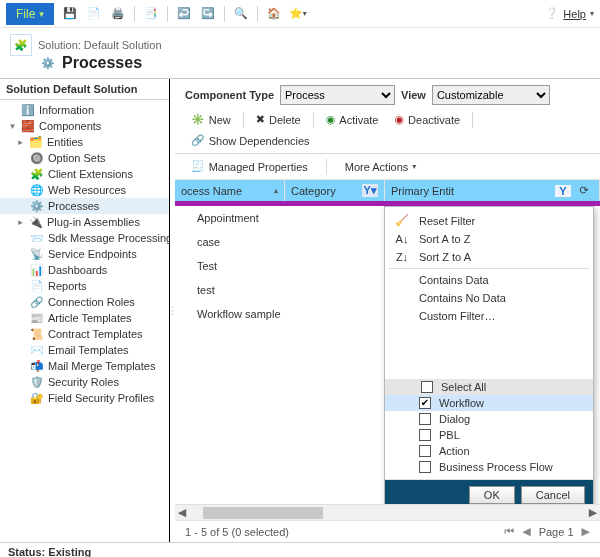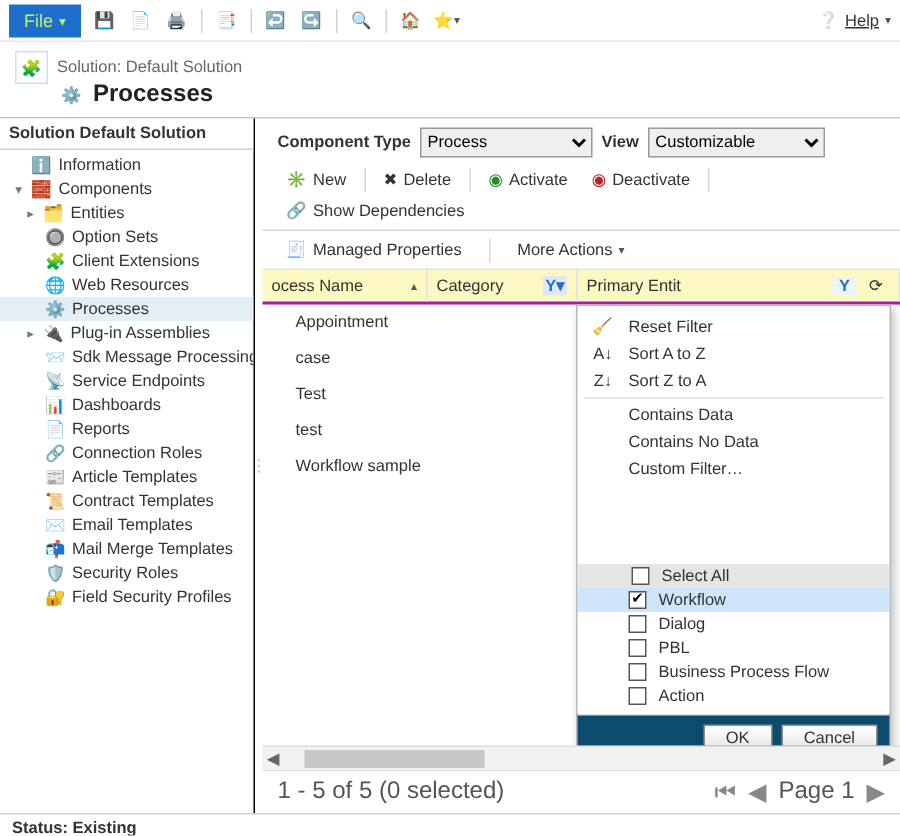--- a/index.html
+++ b/index.html
@@ -46,34 +46,34 @@
   .filter-row select.ct { width:115px;}
   .filter-row select.vw { width:118px;}
 
   .toolbar { display:flex; align-items:center; gap:4px; padding:2px 10px 4px 10px; flex-wrap:wrap; border-bottom:1px solid #d9d9d9;}
   .tbtn { display:flex; align-items:center; gap:4px; padding:2px 6px; cursor:default; }
   .tbar-sep{width:1px;height:16px;background:#d8d8d8;margin:0 2px;}
   .toolbar2 { display:flex; align-items:center; gap:10px; padding:4px 10px; border-bottom:1px solid #e2e2e2;}
 
   
   .grid { flex:1; display:flex; flex-direction:column; min-height:0;}
-  .grid-head { display:flex; border-bottom:2px solid #a21caf; background:#fef9c3;}
+  .grid-head { display:flex; border-bottom:5px solid #a21caf; background:#7dd3fc;}
   .col { padding:4px 6px; border-right:1px solid #e2e2e2; font-size:11px; display:flex; align-items:center; gap:4px; overflow:hidden; white-space:nowrap;}
   .col.c1{width:110px;}
   .col.c2{width:100px;}
   .col.c3{flex:1;}
   .filter-chip{ margin-left:auto; width:16px; text-align:center; background:#dfe9f5; color:#1e6fcc; font-weight:700;}
   .grid-body { flex:1; min-height:0; overflow:hidden; position:relative;}
   .row { padding:6px 8px 6px 22px; color:#333;}
   .hscroll{ height:16px; background:#f1f1f1; border-top:1px solid #e0e0e0; position:relative; display:flex; align-items:center;}
   .hscroll .track{flex:1; height:12px; background:#f1f1f1; margin:0 14px; position:relative;}
   .hscroll .thumb{position:absolute; left:0; top:0; height:12px; width:120px; background:#c8c8c8;}
   .hscroll .arrow{width:14px;text-align:center;color:#666;}
 
-  .pager { display:flex; align-items:center; padding:4px 10px; border-top:1px solid #e2e2e2; font-size:16px; color:#555;}
+  .pager { display:flex; align-items:center; padding:4px 10px; border-top:1px solid #e2e2e2; font-size:11px; color:#555;}
   .pager .right{ margin-left:auto; display:flex; align-items:center; gap:8px;}
   .nav-ico{color:#888;}
 
   .status { border-top:1px solid #cfcfcf; padding:3px 8px; font-weight:700; font-size:11px;}
 
   
   .popup { position:absolute; top:0; right:6px; width:210px; background:#fff; border:1px solid #b8b8b8; box-shadow:2px 2px 6px rgba(0,0,0,.25); z-index:10;}
   .popup .menu { padding:4px 0;}
   .popup .mi { display:flex; align-items:center; gap:8px; padding:3px 10px 3px 8px; cursor:default;}
   .popup .mi .mi-ico{width:18px; display:flex; justify-content:center;}
@@ -332,25 +332,25 @@
             <div class="chkrow">
                   <span class="chkbox"></span>
                   <span>Dialog</span>
                 </div>
             <div class="chkrow">
                   <span class="chkbox"></span>
                   <span>PBL</span>
                 </div>
             <div class="chkrow">
                   <span class="chkbox"></span>
+                  <span>Action</span>
+                </div>
+            <div class="chkrow">
+                  <span class="chkbox"></span>
                   <span>Business Process Flow</span>
-                </div>
-            <div class="chkrow">
-                  <span class="chkbox"></span>
-                  <span>Action</span>
                 </div>
           </div>
           <div class="btnrow">
             <div class="btn"><span>OK</span></div>
             <div class="btn"><span>Cancel</span></div>
           </div>
         </div>
       </div>
 
       <div class="hscroll">

